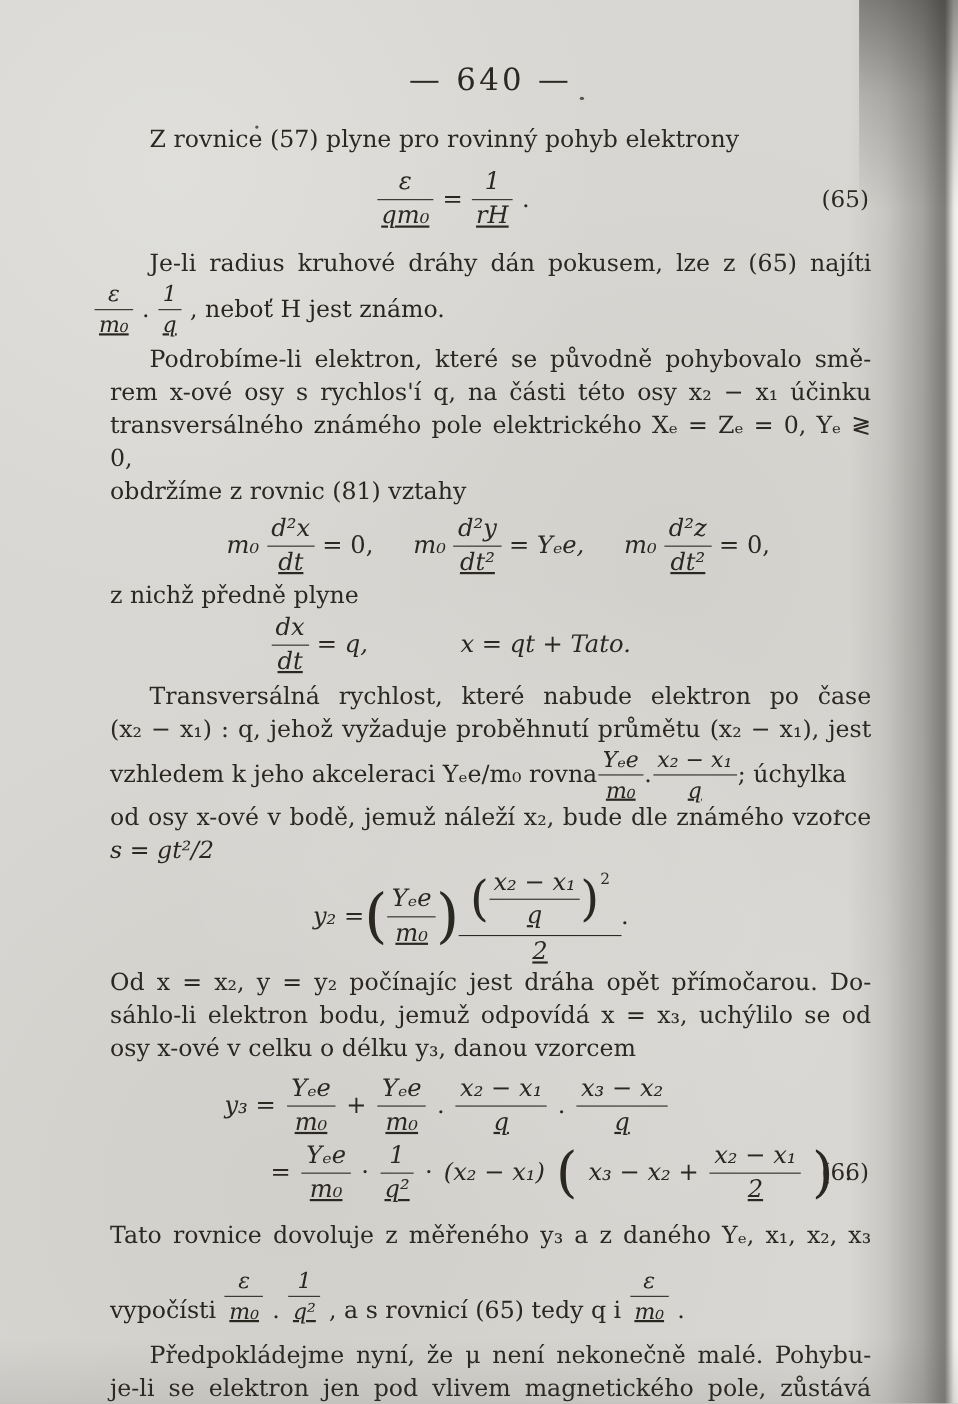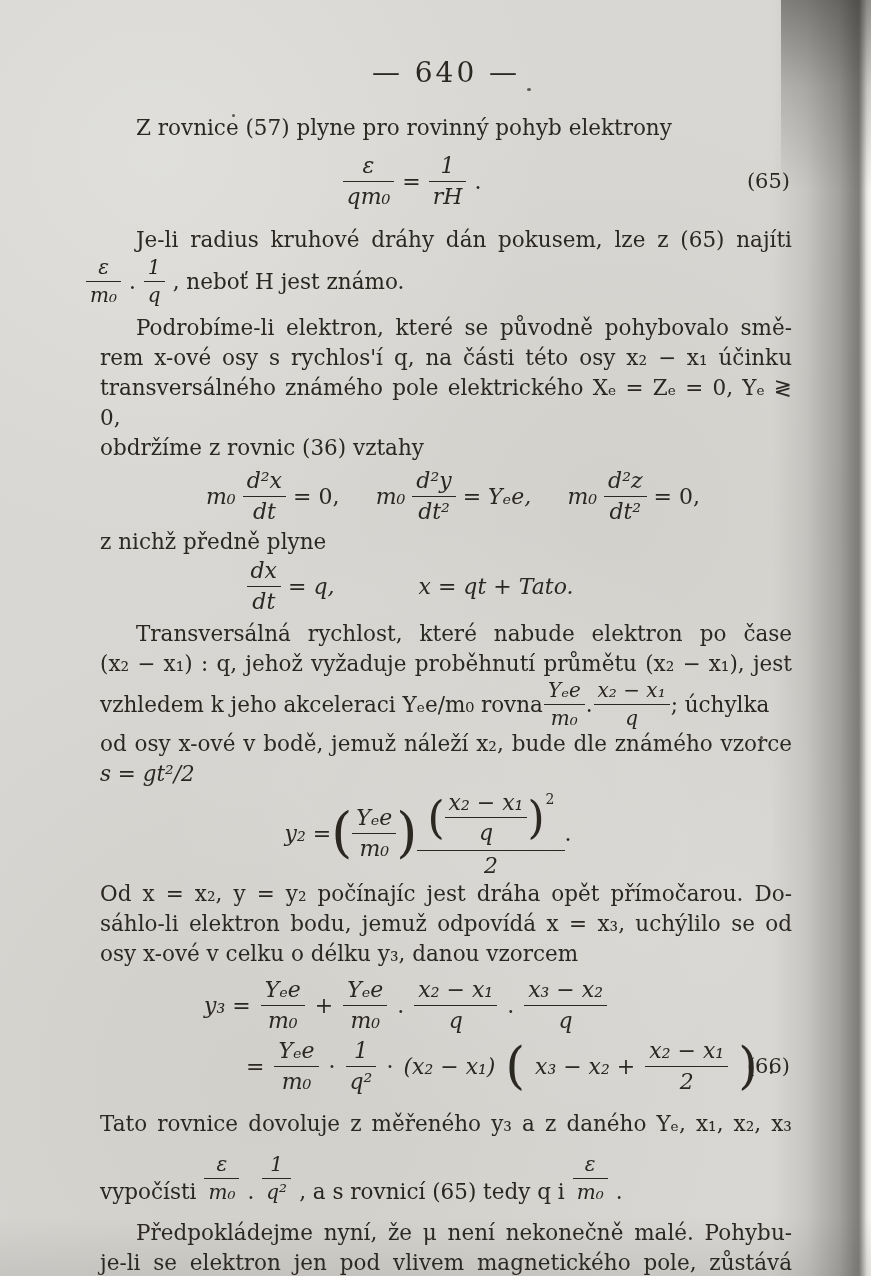--- a/index.html
+++ b/index.html
@@ -37,21 +37,21 @@
   .pagenum{margin-top:56px;text-align:center;font-size:28px;letter-spacing:3px;color:#2c2923;}
 
   .tline{font-size:21.5px;line-height:30px;color:#2b2822;}
   .just{text-align:justify;text-align-last:justify;}
   .ind{text-indent:36px;}
   .mi{font-style:italic;}
 
   
   .fr{display:inline-block;vertical-align:middle;text-align:center;font-style:italic;line-height:1.15;}
   .fr .n{display:block;padding:0 4px 2px;border-bottom:1.6px solid #2b2822;white-space:nowrap;}
-  .fr .d{display:block;padding:2px 4px 0;white-space:nowrap;}
+  .fr .d{display:block;padding:2px 4px 0;white-space:nowrap;text-decoration:underline;}
 
   .eq{position:relative;font-size:22px;color:#2b2822;}
   .eqlabel{position:absolute;right:2px;top:50%;transform:translateY(-50%);font-size:21px;font-style:normal;}
 
   .eq65{margin-top:8px;height:60px;display:flex;align-items:center;justify-content:center;}
   .eq65 .inner{display:flex;align-items:center;gap:8px;transform:translateX(-34px);}
 
   .p2l2{margin-top:2px;height:48px;display:flex;align-items:center;gap:8px;font-size:21.5px;}
   .p2l2 .fr{font-size:20px;}
   .p2l2 .hang{margin-left:-14px;}
@@ -123,21 +123,21 @@
       <span class="fr">
         <span class="n">1</span>
         <span class="d">q</span>
       </span>
       <span>, neboť H jest známo.</span>
     </div>
 
     <div class="tline just ind mt8">Podrobíme-li elektron, které se původně pohybovalo smě-</div>
     <div class="tline just">rem x-ové osy s rychlos'í q, na části této osy x₂ − x₁ účinku</div>
     <div class="tline just">transversálného známého pole elektrického Xₑ = Zₑ = 0, Yₑ ≷ 0,</div>
-    <div class="tline">obdržíme z rovnic (36) vztahy</div>
+    <div class="tline">obdržíme z rovnic (81) vztahy</div>
 
     <div class="eq eqrow">
       <div class="meq">
         <span class="mi">m₀</span>
         <span class="fr">
           <span class="n">d²x</span>
           <span class="d">dt</span>
         </span>
         <span>= 0,</span>
       </div>

